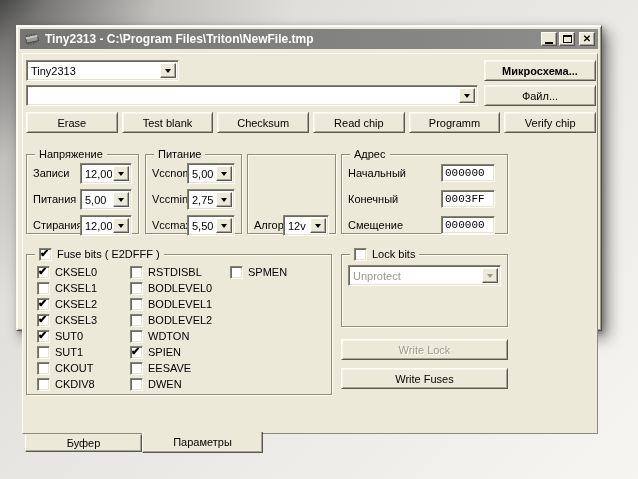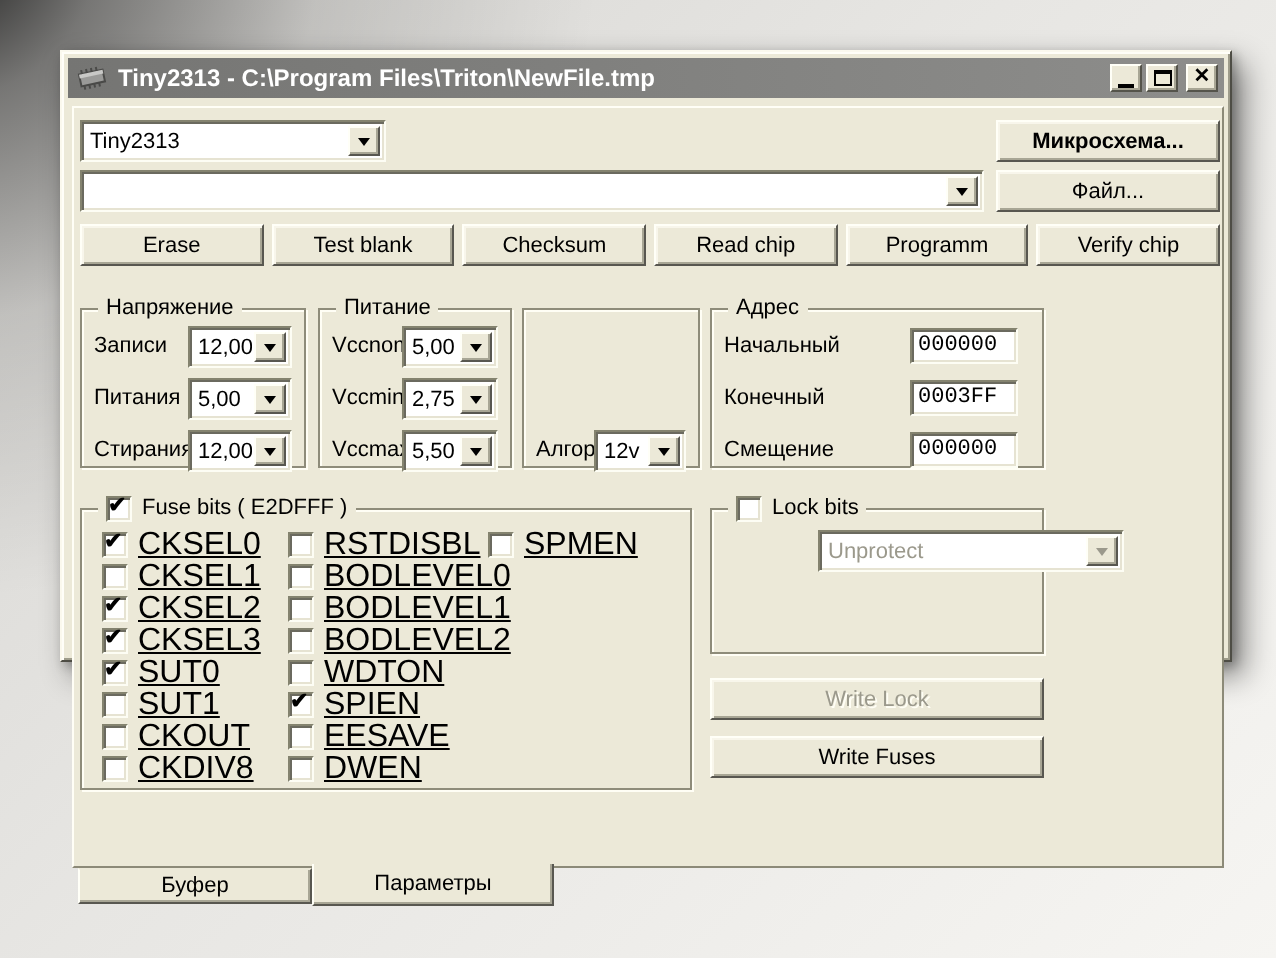--- a/index.html
+++ b/index.html
@@ -7,21 +7,21 @@
   body {
     font-family: "Liberation Sans", sans-serif;
     background:
       radial-gradient(circle at -30px -30px, rgba(0,0,0,0.9), rgba(0,0,0,0.45) 80px, rgba(0,0,0,0.12) 190px, rgba(0,0,0,0) 330px),
       linear-gradient(135deg, #d6d5d2 0%, #e7e6e3 45%, #f6f5f2 100%);
     position: relative;
   }
 
   
   .window {
-    position:absolute; left:30px; top:25px; width:586px; height:306px;
+    position:absolute; left:16px; top:25px; width:586px; height:306px;
     background:#ece9d8;
     border:1px solid; border-color:#fbf9ee #4e4d45 #4e4d45 #fbf9ee;
     box-shadow: inset 1px 1px 0 #fffef8, inset -1px -1px 0 #9e9c8b,
                 6px 7px 14px rgba(0,0,0,.45), 2px 2px 5px rgba(0,0,0,.25);
   }
 
   .titlebar {
     position:absolute; left:3px; top:3px; right:3px; height:20px;
     background: linear-gradient(to right, #757573, #8d8d8b);
     display:flex; align-items:center; padding:0 3px;
@@ -107,21 +107,21 @@
   .cb {
     width:13px; height:13px; flex:0 0 auto; position:relative;
     background:#fff;
     border:1px solid; border-color:#84836f #fdfdf4 #fdfdf4 #84836f;
     box-shadow: inset 1px 1px 0 #6b6a5f, inset -1px -1px 0 #e6e3d2;
   }
   .cb .mark {
     position:absolute; left:0px; top:-2px; font-size:11px; line-height:13px; color:#000; font-weight:bold;
   }
   .cb-row { display:flex; align-items:center; gap:5px; height:13px; }
-  .cb-label { font-size:16px; line-height:13px; color:#000; white-space:nowrap;text-decoration:underline; }
+  .cb-label { font-size:11px; line-height:13px; color:#000; white-space:nowrap; }
   .fuse-col { position:absolute; top:11px; display:flex; flex-direction:column; gap:3px; }
 
   .actions-row { position:absolute; left:3px; top:58px; width:570px; height:21px; display:flex; gap:4px; }
   .actions-row .btn { flex:1; }
 
   
   .tab {
     position:absolute; background:#ece9d8;
     border:1px solid; border-color:transparent #585750 #585750 #fffff7;
     box-shadow: inset -1px -1px 0 #a8a695;
@@ -401,21 +401,21 @@
       </div>
     </div>
 
     <div class="group" style="left:318px; top:200px; width:167px; height:73px;">
       <span class="group-caption">
         <span class="cb">
             <span class="mark"></span>
           </span>
         <span>Lock bits</span>
       </span>
-      <div class="combo sunken disabled" style="left:6px; top:10px; width:153px;margin-left:47px;">
+      <div class="combo sunken disabled" style="left:6px; top:10px; width:153px;">
         <span class="combo-value">Unprotect</span>
         <span class="combo-btn">
             <span class="arrow"></span>
           </span>
       </div>
     </div>
 
     <div class="btn disabled" style="position:absolute; left:318px; top:285px; width:167px; height:21px;">Write Lock</div>
     <div class="btn" style="position:absolute; left:318px; top:314px; width:167px; height:21px;">Write Fuses</div>
 

